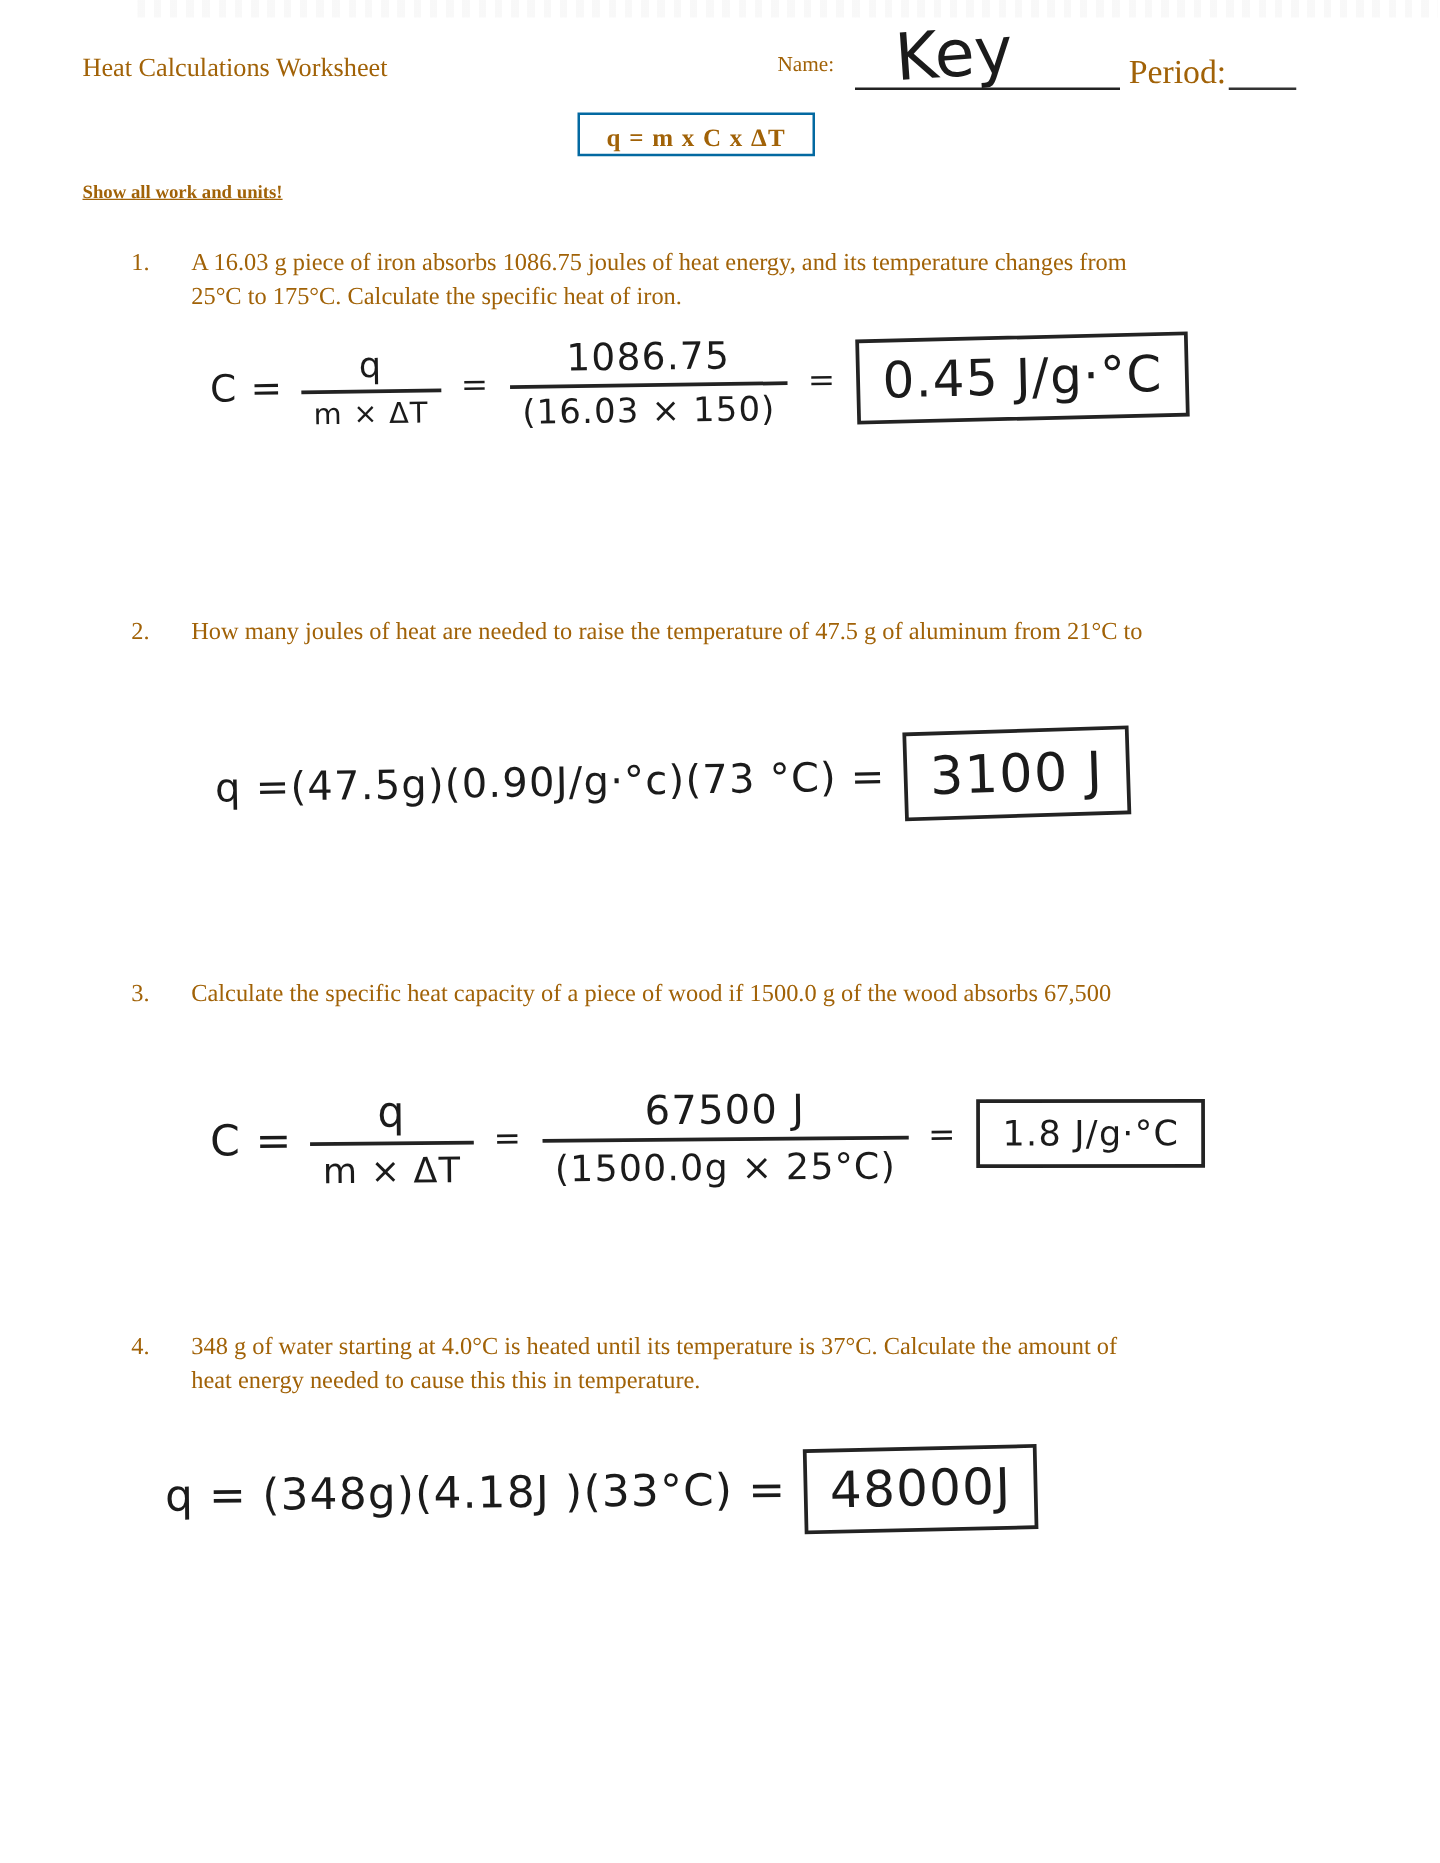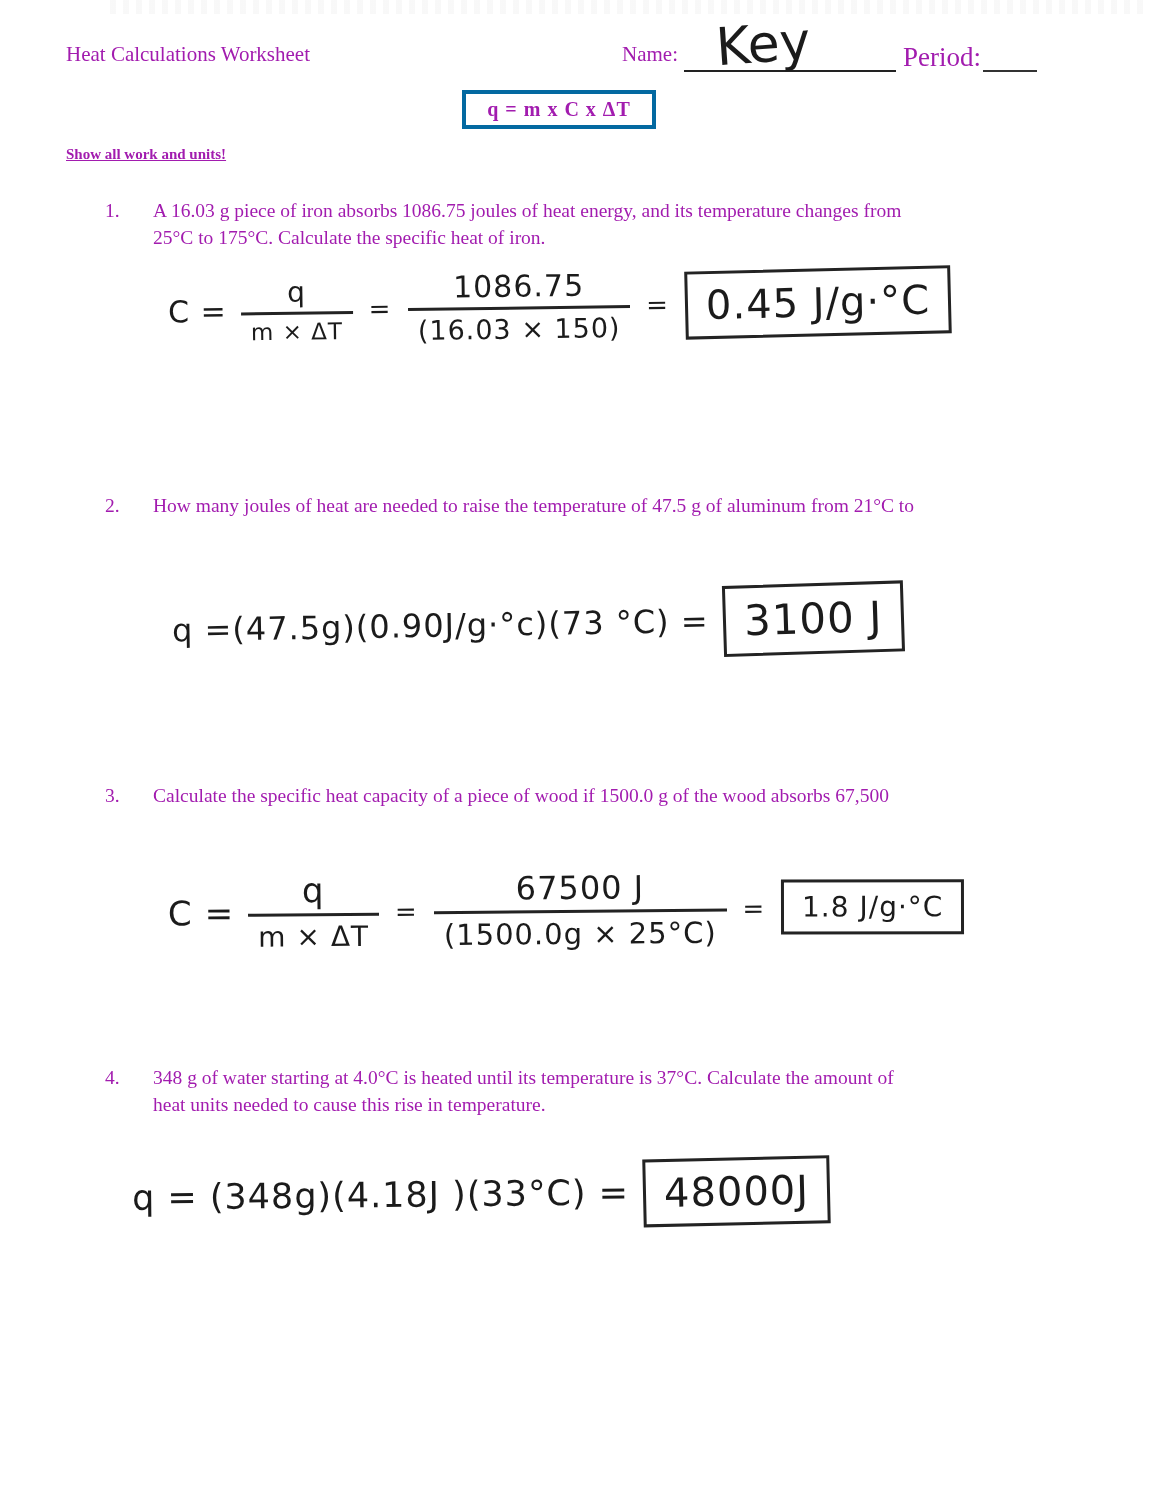--- a/index.html
+++ b/index.html
@@ -11,37 +11,37 @@
     overflow:hidden;
     font-family:"Liberation Serif", serif;
     color:#1a1a1a;
   }
   
   .scan-noise{
     position:absolute;left:110px;top:0;width:1040px;height:14px;
     background:repeating-linear-gradient(90deg,#bbb 0 6px,transparent 6px 13px);
     opacity:0.10;
   }
-  .typed{font-family:"Liberation Serif", serif;color:#a21caf;}
+  .typed{font-family:"Liberation Serif", serif;color:#a16207;}
   .title{position:absolute;left:66px;top:42px;font-size:21px;}
-  .name-label{position:absolute;left:622px;top:42px;font-size:21px;}
+  .name-label{position:absolute;left:622px;top:42px;font-size:17px;}
   .name-underline{position:absolute;left:684px;top:70px;width:212px;border-bottom:2px solid #222;}
   .period-label{position:absolute;left:903px;top:42px;font-size:27px;}
   .period-underline{position:absolute;left:983px;top:70px;width:54px;border-bottom:2px solid #333;}
 
   .hand{font-family:"DejaVu Sans", sans-serif;color:#1b1b1b;letter-spacing:1px;}
   .name-hand{
     position:absolute;left:716px;top:14px;font-size:52px;
     transform:rotate(-4deg);letter-spacing:0;
   }
 
   .formula-box{
     position:absolute;left:462px;top:90px;width:186px;height:31px;
-    border:4px solid #0369a1;
-    display:flex;align-items:center;justify-content:center;
+    border:2px solid #0369a1;
+    display:flex;align-items:flex-end;justify-content:center;
     font-weight:bold;font-size:20px;letter-spacing:1px;
   }
 
   .instructions{
     position:absolute;left:66px;top:146px;
     font-weight:bold;font-size:15px;text-decoration:underline;
   }
 
   .problem{position:absolute;left:105px;width:940px;font-size:19.5px;line-height:27px;}
   .p-num{position:absolute;left:0;top:0;}
@@ -160,21 +160,21 @@
     <span class="eq">=</span>
     <span class="ansbox ans-3">
       <span>1.8 J/g·°C</span>
     </span>
   </div>
 
   <div class="typed problem p4">
     <span class="p-num">4.</span>
     <div class="p-text">
       <div>348 g of water starting at 4.0°C is heated until its temperature is 37°C.  Calculate the amount of</div>
-      <div>heat units needed to cause this rise in temperature.</div>
+      <div>heat energy needed to cause this this in temperature.</div>
     </div>
   </div>
   <div class="work w4 hand">
     <span class="expr4">q = (348g)(4.18J )(33°C) =</span>
     <span class="ansbox ans-4">
       <span>48000J</span>
     </span>
   </div>
 </div>
 

